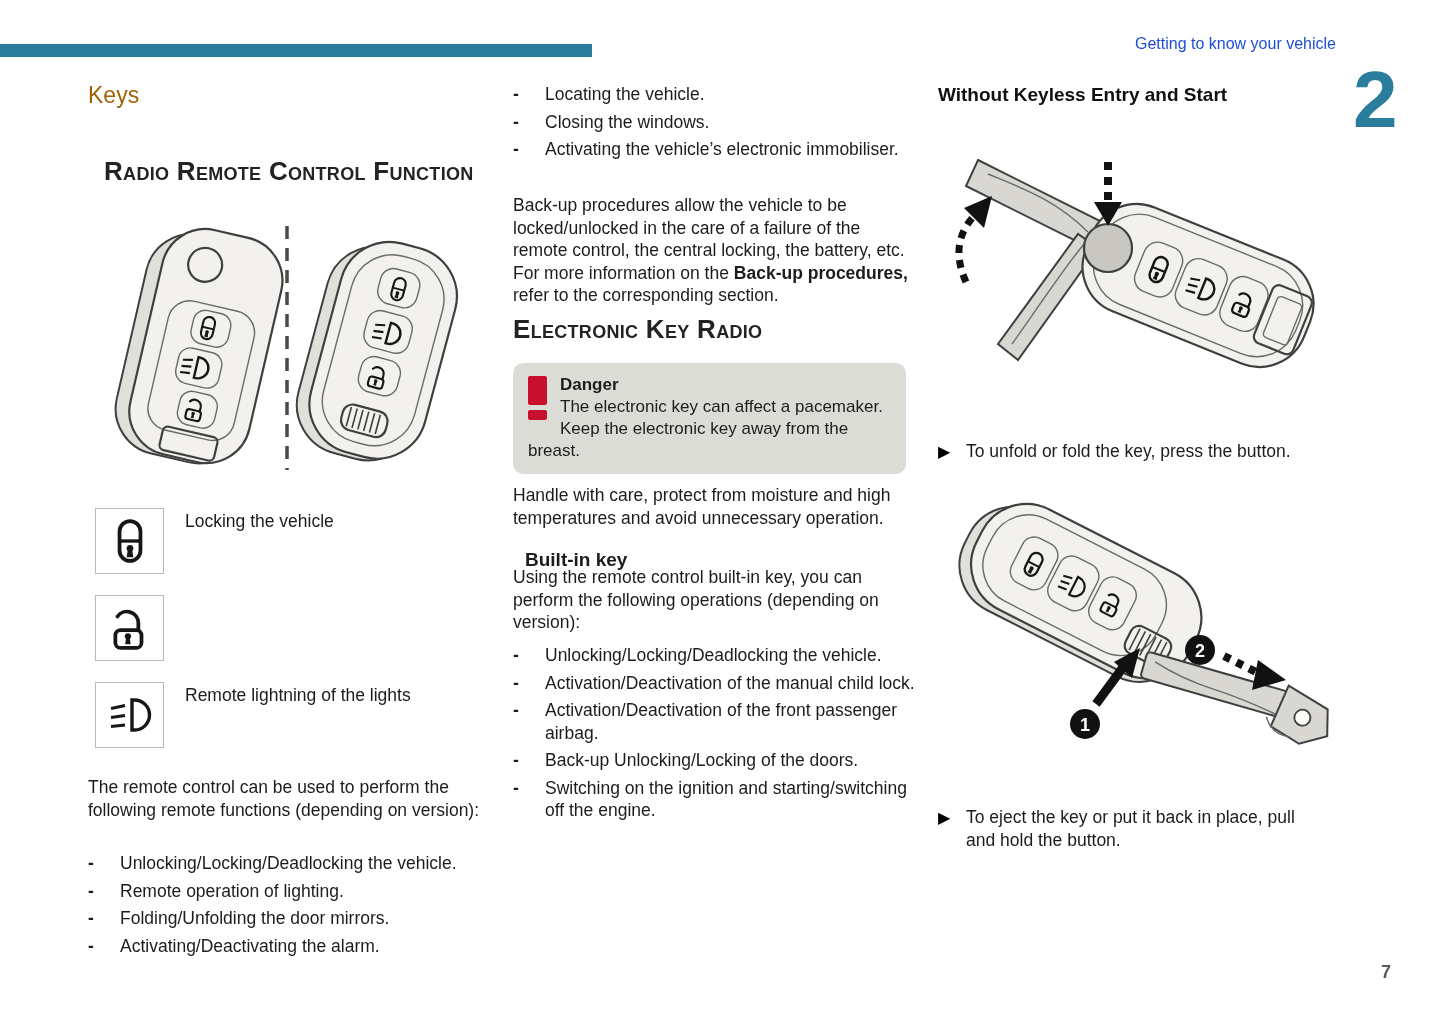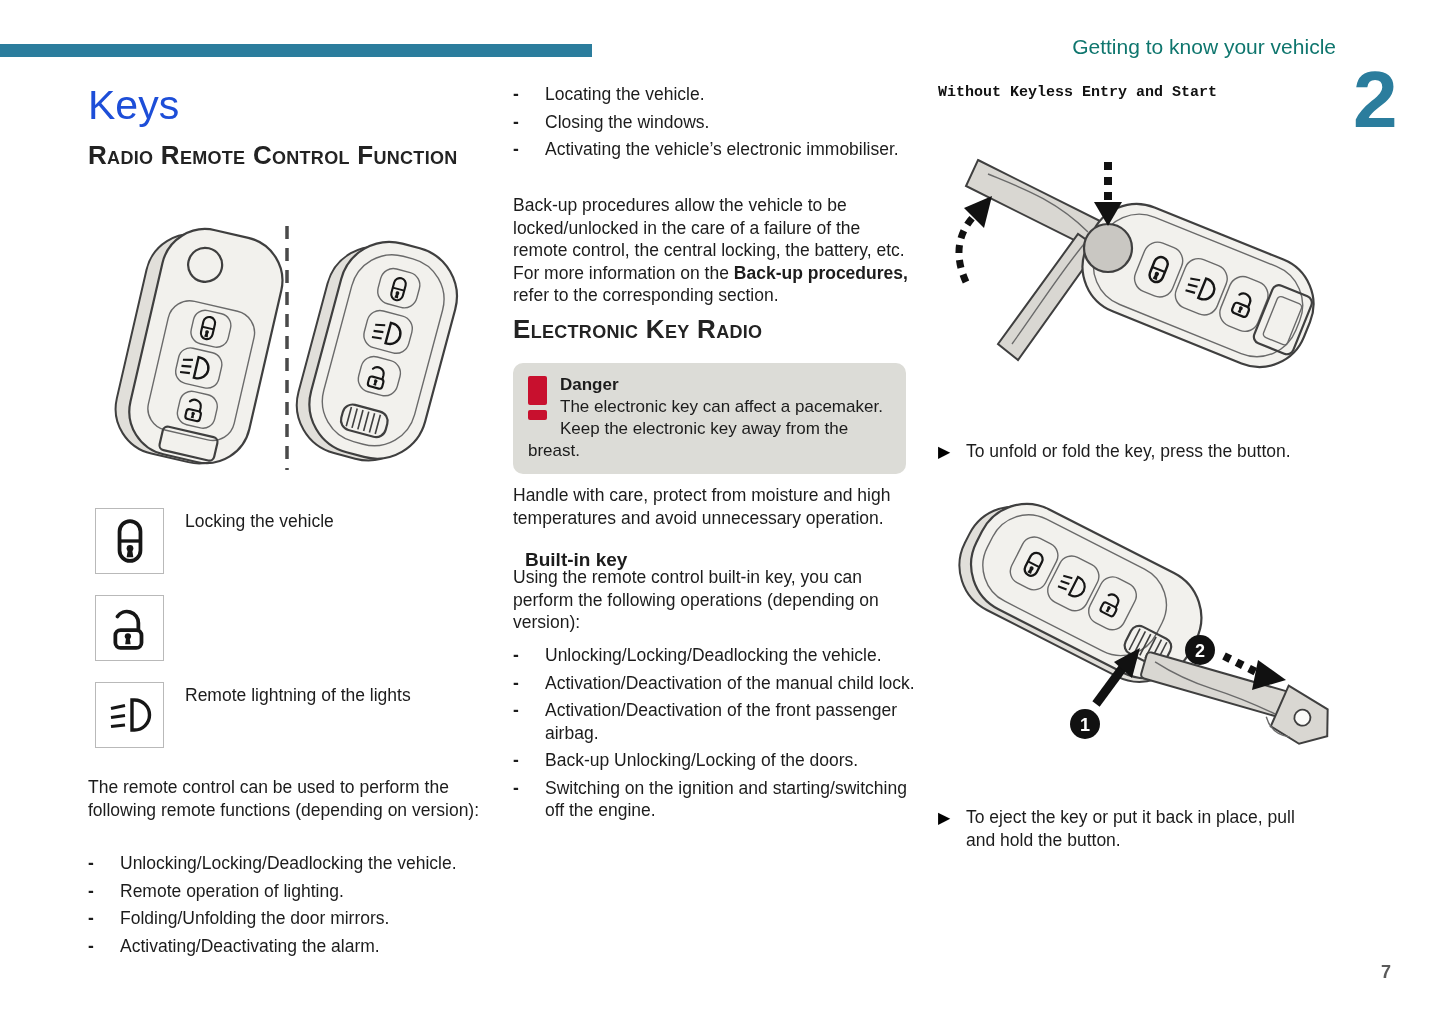--- a/index.html
+++ b/index.html
@@ -1,29 +1,29 @@
 <!DOCTYPE html>
 <html><head>
 <meta charset="utf-8">
 <style>
   html,body{margin:0;padding:0;background:#ffffff;}
   .page{
     position:relative;width:1445px;height:1018px;background:#ffffff;overflow:hidden;
     font-family:"Liberation Sans","DejaVu Sans",sans-serif;color:#1c1c1c;
   }
   .teal-bar{position:absolute;left:0;top:44px;width:592px;height:13px;background:#2b7d9d;}
-  .running-header{position:absolute;top:35px;right:109px;font-size:21px;color:#0f766e;}
+  .running-header{position:absolute;top:35px;right:109px;font-size:16px;color:#1d4ed8;}
   .chapter-num{position:absolute;left:1353px;top:60px;font-size:80px;line-height:1;font-weight:bold;color:#2b7d9d;}
   .page-num{position:absolute;left:1381px;top:962px;font-size:18px;font-weight:bold;color:#5a5a5a;}
 
   .col-left{position:absolute;left:88px;top:0;width:392px;}
   .col-mid{position:absolute;left:513px;top:0;width:398px;}
   .col-right{position:absolute;left:938px;top:0;width:400px;}
 
-  .keys-title{position:absolute;left:0;top:82px;font-size:41px;color:#1d4ed8;}
+  .keys-title{position:absolute;left:0;top:82px;font-size:23px;color:#a16207;}
   .sc-heading{font-variant:small-caps;font-weight:bold;color:#232323;font-size:26px;line-height:1.32;letter-spacing:.3px;}
   .left-section-heading{position:absolute;left:0;top:138px;width:370px;}
   .mid-section-heading{position:absolute;left:0;top:312px;width:398px;}
 
   .body-text{font-size:17.5px;line-height:22.5px;color:#1c1c1c;}
   .bullets{position:absolute;left:0;}
   .bullet{display:flex;margin-bottom:5px;}
   .bullet .dash{width:32px;flex:0 0 32px;font-weight:bold;}
   .bullet .dash::before{content:"-";}
   .bullet .btxt{flex:1;}
@@ -46,21 +46,21 @@
   .danger-bang{float:left;width:19px;height:44px;margin:2px 13px 2px 0;}
   .danger-bang .bar{width:19px;height:29px;background:#c8102e;border-radius:2px;}
   .danger-bang .dot{width:19px;height:10px;background:#c8102e;border-radius:2px;margin-top:5px;}
   .danger-title{font-weight:bold;}
   .handle-para{position:absolute;left:0;top:484px;width:398px;}
   .builtin-heading{position:absolute;left:0;top:537px;font-size:19px;font-weight:bold;}
   .builtin-para{position:absolute;left:0;top:566px;width:398px;}
   .mid-bullets{top:644px;width:404px;}
 
   
-  .right-heading{position:absolute;left:0;top:84px;font-size:15px;font-weight:bold;color:#111;font-family:Liberation Mono, monospace;}
+  .right-heading{position:absolute;left:0;top:84px;font-size:19px;font-weight:bold;color:#111;}
   .figureB{position:absolute;left:0;top:148px;}
   .figureC{position:absolute;left:0;top:492px;}
   .instruction{position:absolute;display:flex;font-size:17.5px;line-height:22.5px;}
   .instr1{left:0;top:440px;width:400px;}
   .instr2{left:0;top:806px;width:386px;}
   .instr-marker{flex:0 0 28px;font-size:16px;color:#000;padding-top:1px;}
 
   svg .outline{fill:none;stroke:#3f3f3f;stroke-width:2.2;}
   svg .thin{fill:none;stroke:#6a6a6a;stroke-width:1.4;}
   svg .blade{fill:#d9d7d2;stroke:#3f3f3f;stroke-width:2;}
@@ -97,21 +97,21 @@
     </defs>
   </svg>
 
   <div class="teal-bar"></div>
   <div class="running-header">Getting to know your vehicle</div>
   <div class="chapter-num">2</div>
   <div class="page-num">7</div>
 
   <div class="col-left">
     <h1 class="keys-title" style="margin:0;font-weight:normal">Keys</h1>
-    <h2 class="sc-heading left-section-heading" style="margin:0">Radio Remote Control Function</h2>
+    <h2 class="sc-heading left-section-heading" style="margin:16px">Radio Remote Control Function</h2>
 
     <svg class="figureA" width="395" height="260" viewBox="0 0 395 260">
       <line x1="202" y1="8" x2="202" y2="252" stroke="#4a4a4a" stroke-width="3.5" stroke-dasharray="13 9"></line>
 
       <g transform="rotate(13 125 128)">
         <rect x="46" y="22" width="130" height="224" rx="46" class="backfill"></rect>
         <rect x="60" y="14" width="122" height="230" rx="44" class="bodyfill"></rect>
         <circle cx="102" cy="50" r="17" class="outline"></circle>
         <rect x="78" y="88" width="88" height="132" rx="22" class="thin"></rect>
         <rect x="103" y="94" width="38" height="34" rx="12" class="thin"></rect>

